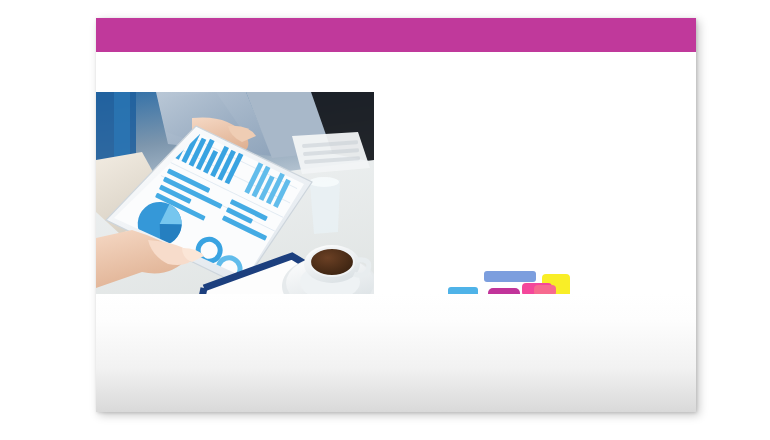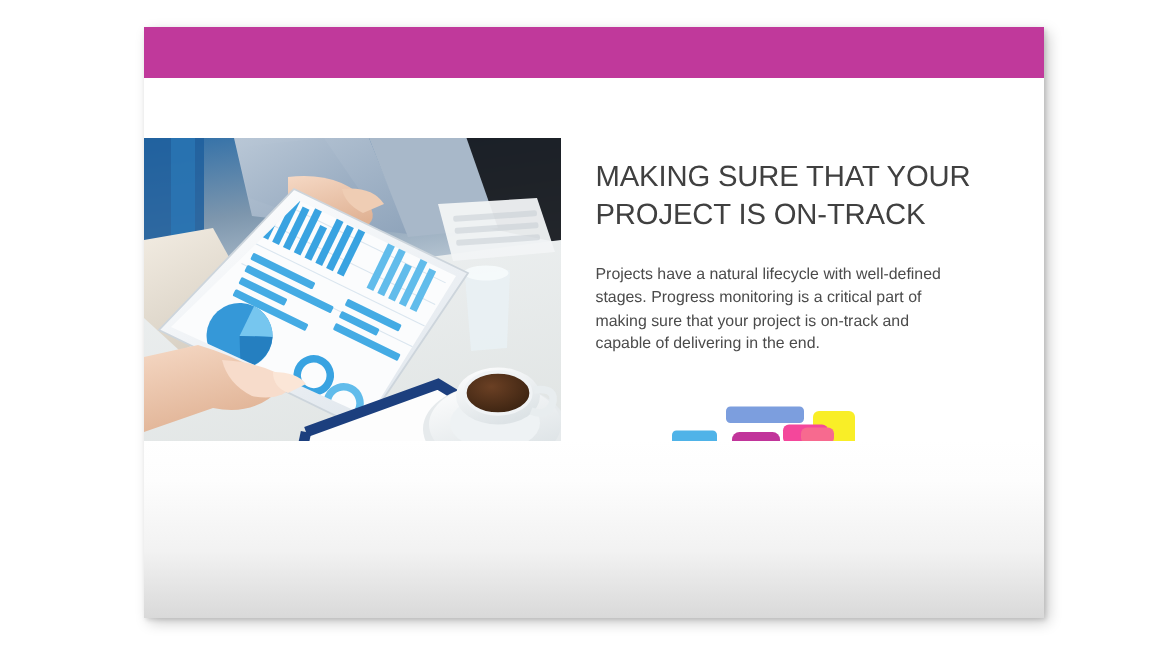--- a/index.html
+++ b/index.html
@@ -272,25 +272,20 @@
             <ellipse cx="22" cy="44" rx="30" ry="18" fill="#eef2f4"></ellipse>
             <ellipse cx="24" cy="26" rx="28" ry="19" fill="url(#cupG)"></ellipse>
             <ellipse cx="24" cy="24" rx="22" ry="14" fill="url(#coffeeG)"></ellipse>
             <ellipse cx="24" cy="24" rx="22" ry="14" fill="none" stroke="#f0f3f5" stroke-width="2.2"></ellipse>
             <path d="M48,22 Q64,20 60,32 Q56,40 46,36" fill="none" stroke="#e8edef" stroke-width="5"></path>
           </g>
         </g>
       </svg>
     </div>
 
-    <div id="text-col">
-      <h1 id="slide-title">MAKING SURE THAT YOUR
-PROJECT IS ON-TRACK</h1>
-      <p id="slide-body">Projects have a natural lifecycle with well-defined stages. Progress monitoring is a critical part of making sure that your project is on-track and capable of delivering in the end.</p>
-    </div>
 
     <div id="gantt">
       <svg width="150" height="74" viewBox="0 0 150 74" role="img" aria-label="Project timeline graphic">
 
         <rect x="50" y="5" width="52" height="11" rx="3" fill="#7c9ede"></rect>
         <rect x="108" y="8" width="28" height="26" rx="4" fill="#f9ee27"></rect>
         <rect x="88" y="17" width="30" height="13" rx="4" fill="#f4479b"></rect>
         <rect x="100" y="19" width="22" height="11" rx="4" fill="#f76a8f"></rect>
         <rect x="14" y="21" width="30" height="14" rx="3" fill="#4fb3e8"></rect>
 

